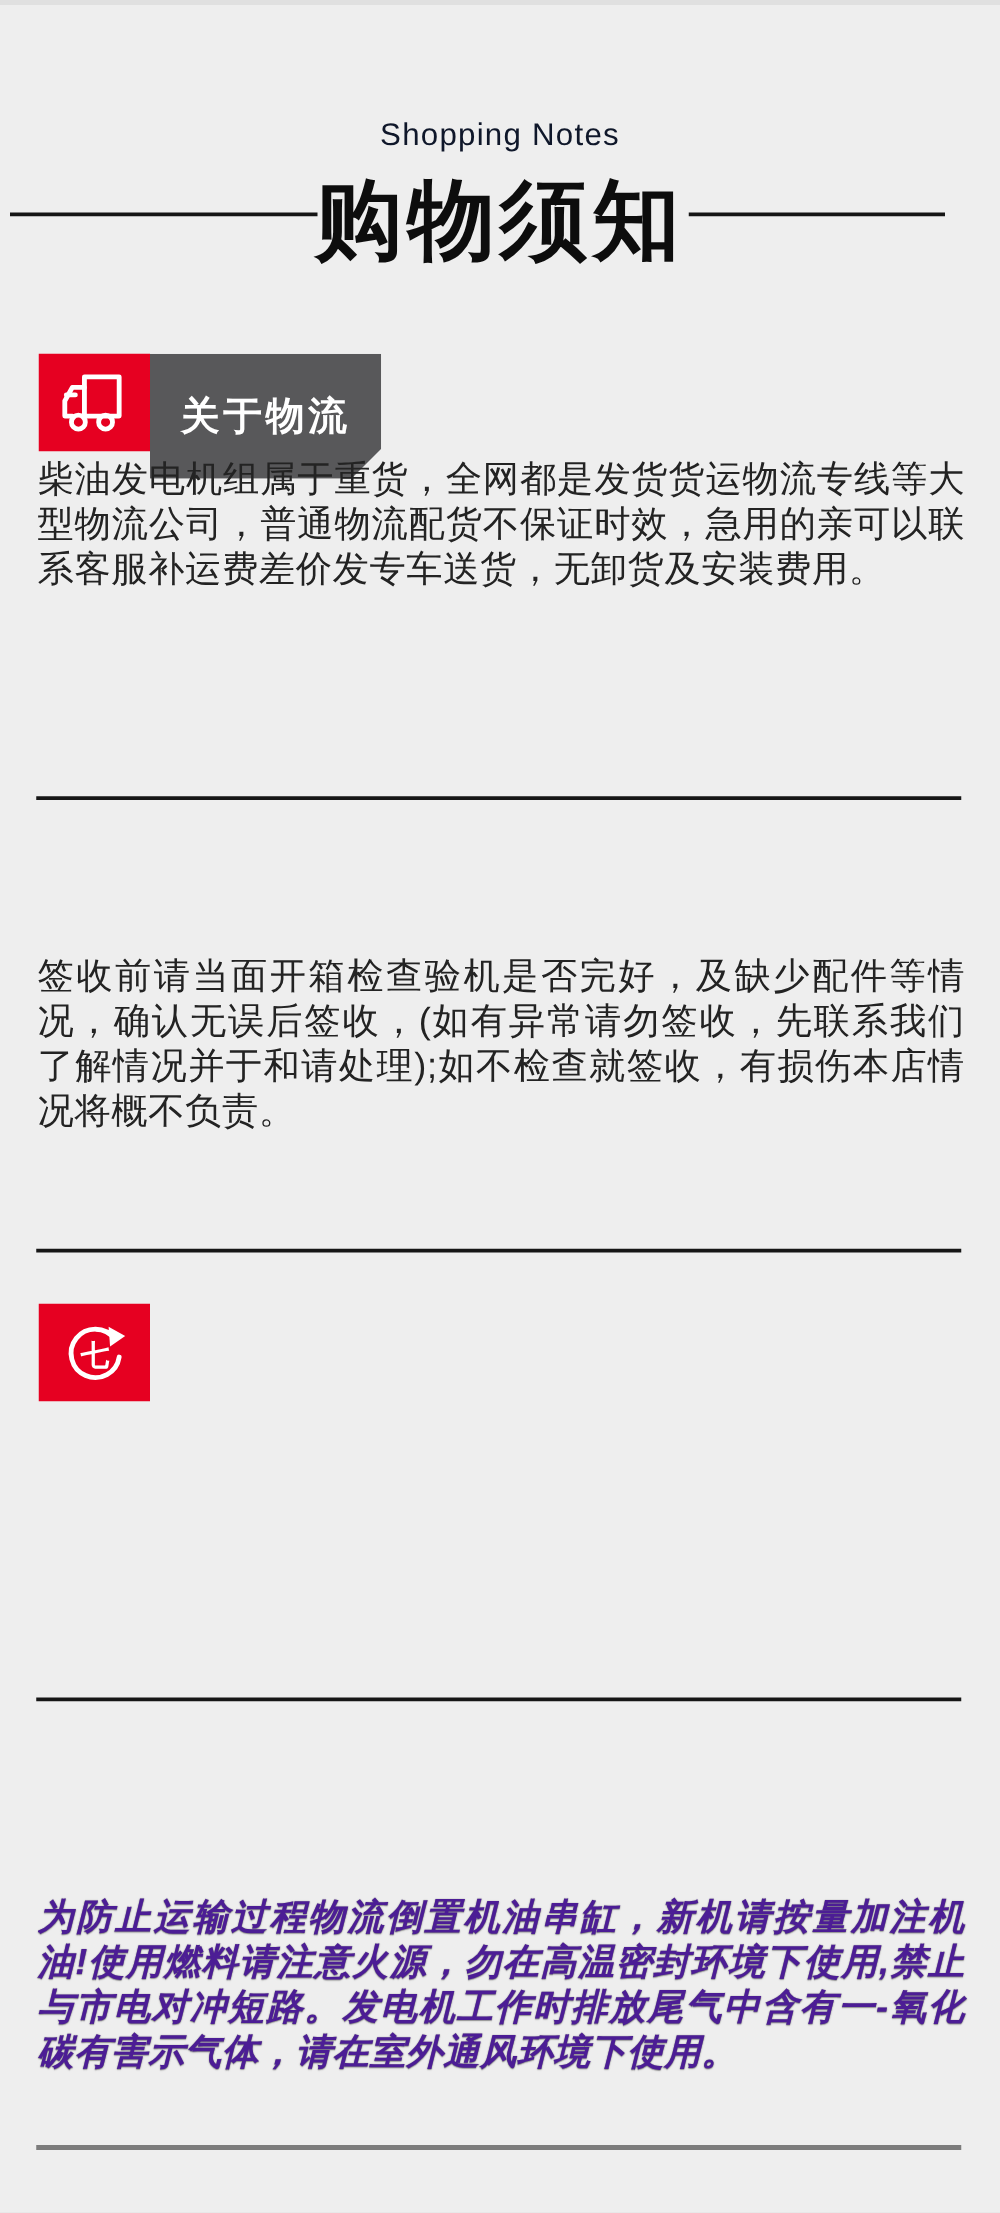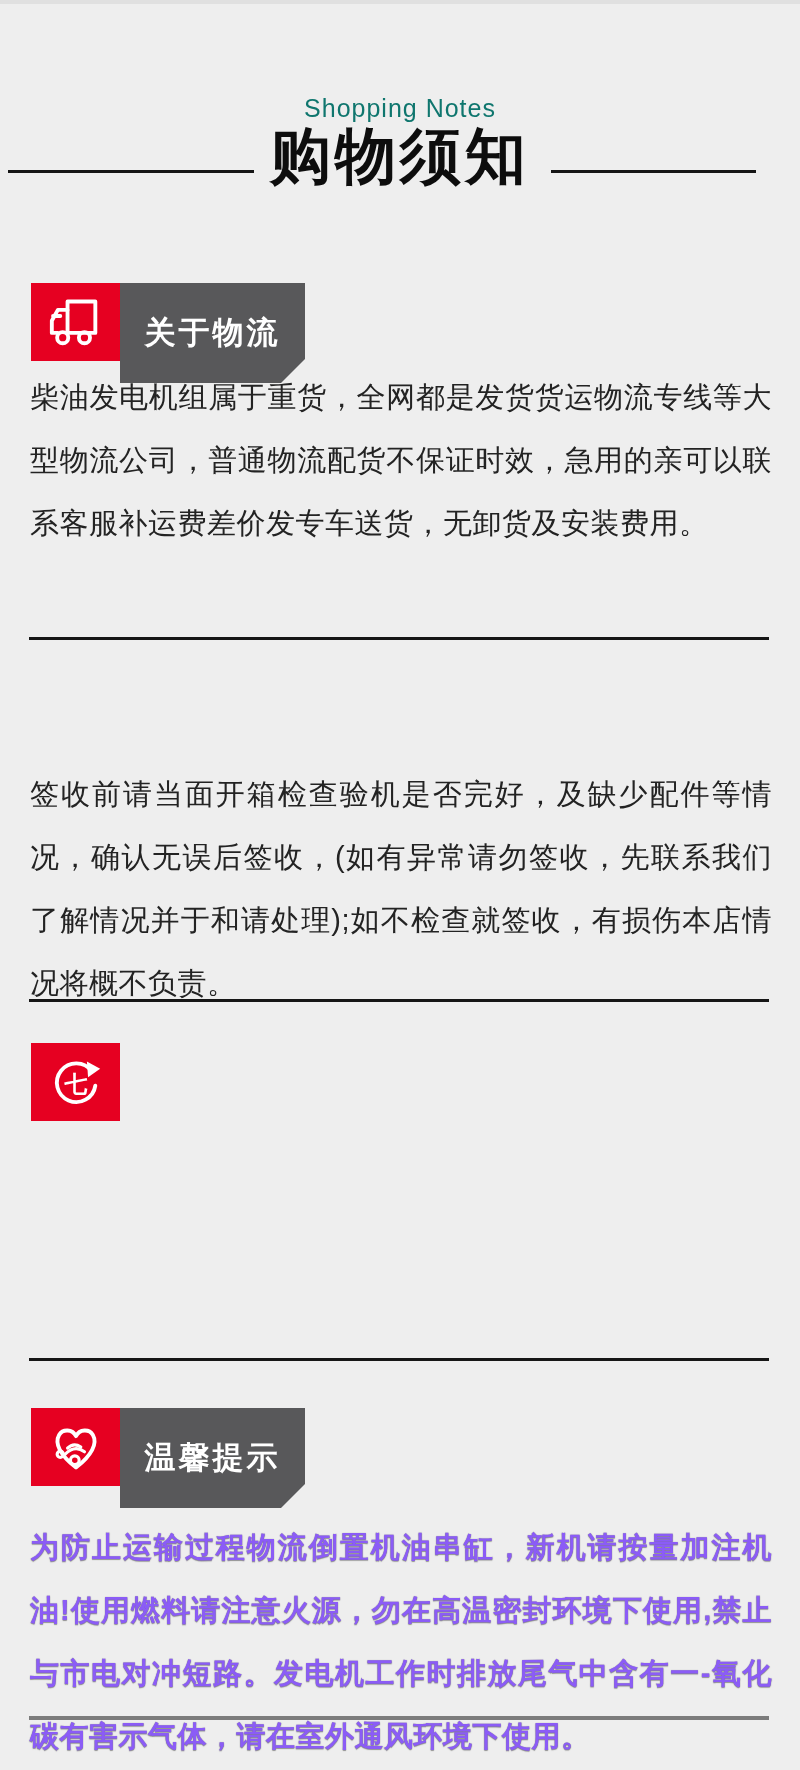--- a/index.html
+++ b/index.html
@@ -14,26 +14,26 @@
     background:#eeeeee;
     overflow:hidden;
   }
   .top-strip{
     position:absolute;top:0;left:0;width:800px;height:4px;
     background:#e0e0e0;
   }
   .subtitle{
     position:absolute;top:94px;left:0;width:800px;
     text-align:center;
-    font-size:25px;color:#0f766e;letter-spacing:1px;
+    font-size:25px;color:#0f172a;letter-spacing:1px;
   }
   .main-title{
-    position:absolute;top:116px;left:0;width:800px;
+    position:absolute;top:130px;left:0;width:800px;
     text-align:center;
-    font-size:61px;font-weight:800;color:#0d0d0d;
+    font-size:70px;font-weight:800;color:#0d0d0d;
     letter-spacing:4px;
   }
   .title-line{
     position:absolute;top:170px;height:3px;background:#151515;
   }
   .title-line.left{left:8px;width:246px;}
   .title-line.right{left:551px;width:205px;}
 
   .section-header{
     position:absolute;left:31px;height:78px;display:flex;
@@ -47,27 +47,28 @@
     width:185px;height:100px;background:#58585a;
     display:flex;align-items:center;justify-content:center;
     clip-path:polygon(0 0,100% 0,100% calc(100% - 24px),calc(100% - 24px) 100%,0 100%);
     flex:none;
   }
   .banner span{
     color:#ffffff;font-size:31px;font-weight:700;letter-spacing:3px;
   }
   .body-text{
     position:absolute;left:30px;width:742px;
-    font-size:29px;line-height:63px;letter-spacing:0.5px;
+    font-size:29px;line-height:36px;letter-spacing:0.5px;
     color:#232323;font-weight:500;
     text-align:justify;
   }
   .body-text.smudged{
-    font-weight:700;color:#8b5cf6;
+    font-weight:700;color:#4c1d95;
     text-shadow:0 1px 1px rgba(80,80,80,.55), 0 0 1px rgba(0,0,0,.4);
+    font-style:italic;
   }
   .divider{
     position:absolute;left:29px;width:740px;height:3px;background:#161616;
   }
   .divider.gray{
     background:#7c7c7c;height:4px;
   }
   .ic{display:block;}
   .ic *{stroke:#ffffff;stroke-width:3.2;fill:none;stroke-linecap:round;stroke-linejoin:round;}
   .ic text{stroke:none;fill:#ffffff;font-weight:700;}
@@ -108,29 +109,15 @@
     <div class="icon-box">
       <svg class="ic" width="58" height="58" viewBox="0 0 48 48">
         <path d="M37,15 A16,16 0 1 0 40,27"></path>
         <polygon class="filled" points="33,7 44,13 34,20"></polygon>
         <text x="24" y="32" font-size="19" text-anchor="middle">七</text>
       </svg>
     </div>
   </div>
   <div class="divider" style="top:1358px;"></div>
 
-  <div class="section-header" style="top:1408px;">
-    <div class="icon-box">
-      <svg class="ic" width="58" height="58" viewBox="0 0 48 48">
-        <path d="M24,41 C11,31 6,21 10,14 C13,9 21,9 24,15 C27,9 35,9 38,14 C42,21 37,31 24,41 Z"></path>
-        <path d="M17,25 q5,-5 11,-1" style="stroke-width:2.6"></path>
-        <path d="M15,30 q8,-8 16,-2" style="stroke-width:2.6"></path>
-        <circle cx="11" cy="30" r="2.6" style="stroke-width:2.6"></circle>
-        <circle cx="23" cy="35" r="3.6" style="stroke-width:2.6"></circle>
-      </svg>
-    </div>
-    <div class="banner">
-      <span>温馨提示</span>
-    </div>
-  </div>
   <div class="body-text smudged" style="top:1516px;">为防止运输过程物流倒置机油串缸，新机请按量加注机油!使用燃料请注意火源，勿在高温密封环境下使用,禁止与市电对冲短路。发电机工作时排放尾气中含有一-氧化碳有害示气体，请在室外通风环境下使用。</div>
   <div class="divider gray" style="top:1716px;"></div>
 </div>
 
 </body></html>

